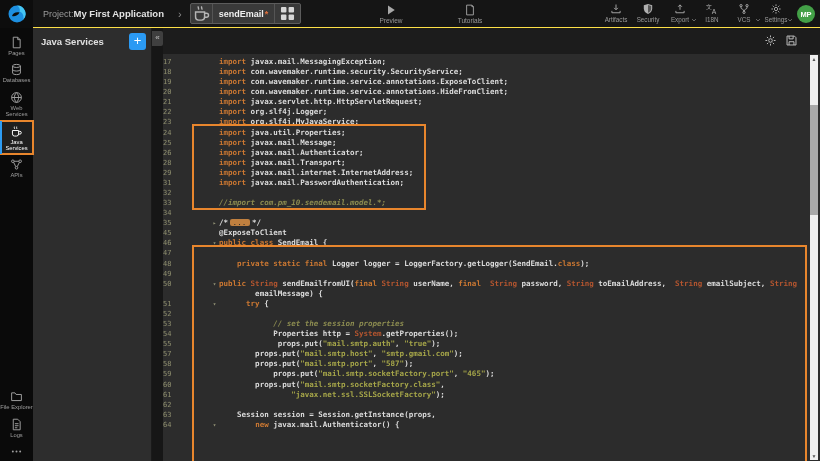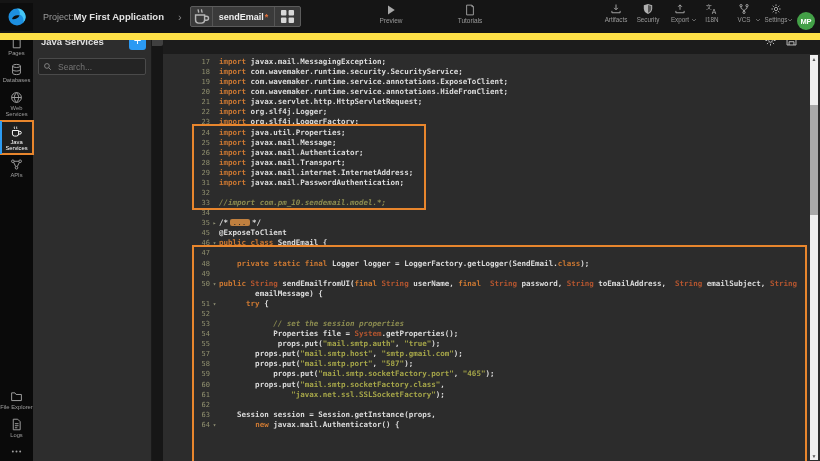--- a/index.html
+++ b/index.html
@@ -1,22 +1,22 @@
 <!DOCTYPE html>
 <html><head>
 <meta charset="utf-8">
 <style>
   html,body{margin:0;padding:0;background:#000;}
   *{box-sizing:border-box;}
   .app{position:relative;width:820px;height:461px;overflow:hidden;background:#2c2c2c;
        font-family:"Liberation Sans",sans-serif;color:#ddd;}
 
   
-  .topbar{position:absolute;left:0;top:0;width:820px;height:40px;background:#151515;
-          border-bottom:7px solid #fde047;display:flex;align-items:center;z-index:5;}
+  .topbar{position:absolute;left:0;top:0;width:820px;height:28px;background:#151515;
+          border-bottom:1px solid #fde047;display:flex;align-items:center;z-index:5;}
   .logo-box{width:33px;height:28px;background:#0d0d0d;display:flex;align-items:center;justify-content:center;flex:none;}
   .proj{margin-left:10px;font-size:9px;color:#9a9a9a;white-space:nowrap;}
   .proj b{color:#e2e2e2;font-weight:bold;font-size:9.5px;}
   .crumb{color:#8a8a8a;font-size:11px;margin:0 8px 0 14px;}
   .tab{height:21px;background:#3a3a3a;border:1px solid #5c5c5c;border-radius:2px;
        display:flex;align-items:center;}
   .tab-ico{width:22px;height:100%;display:flex;align-items:center;justify-content:center;
            border-right:1px solid #555;color:#b5b5b5;}
   .tab-name{padding:0 6px;font-size:9px;font-weight:bold;color:#f0f0f0;white-space:nowrap;}
   .tab-dirty{color:#e0703c;font-size:9px;margin-left:1px;}
@@ -25,21 +25,21 @@
   .tb-action{position:absolute;top:4px;width:48px;text-align:center;color:#9a9a9a;cursor:pointer;}
   .tb-action .ico{display:block;margin:0 auto;width:12px;height:12px;color:#a8a8a8;}
   .tb-action .lbl{display:block;font-size:6.5px;margin-top:1px;color:#9a9a9a;}
   #act-preview{left:367px;}
   #act-tutorials{left:446px;}
   .tb-right{position:absolute;right:28px;top:3px;display:flex;}
   .tb-item{width:32px;text-align:center;color:#9a9a9a;cursor:pointer;position:relative;}
   .tb-item .ico{display:block;margin:0 auto;width:12px;height:12px;color:#b0b0b0;}
   .tb-item .lbl{display:block;font-size:6.3px;margin-top:1px;white-space:nowrap;}
   .tb-item .chev{position:absolute;right:-1px;top:6px;width:6px;height:6px;color:#8a8a8a;}
-  .avatar{position:absolute;right:5px;top:12px;width:18px;height:18px;border-radius:50%;
+  .avatar{position:absolute;right:5px;top:5px;width:18px;height:18px;border-radius:50%;
           background:#43a047;color:#fff;font-size:7.5px;font-weight:bold;
           display:flex;align-items:center;justify-content:center;}
 
   
   .rail{position:absolute;left:0;top:28px;width:33px;height:433px;background:#0a0a0a;
         display:flex;flex-direction:column;align-items:stretch;padding-top:4px;z-index:4;}
   .rail-item{width:33px;padding:4px 0 3px;text-align:center;color:#9f9f9f;cursor:pointer;position:relative;}
   .rail-item .ico{display:block;margin:0 auto;width:13px;height:13px;}
   .rail-item .lbl{display:block;font-size:5.8px;line-height:6.4px;margin-top:1px;}
   .rail-item.selected{background:#1f1f1f;color:#fff;outline:2px solid #e8862d;outline-offset:-1px;}
@@ -72,21 +72,21 @@
 
   
   .editor{position:absolute;left:163px;top:28px;width:657px;height:433px;background:#2c2c2c;}
   .ed-toolbar{position:absolute;left:0;top:0;right:0;height:26px;background:#1c1c1c;}
   .ed-toolbar .ico{position:absolute;top:6px;width:13px;height:13px;color:#bdbdbd;cursor:pointer;}
   #ed-gear{right:43px;}
   #ed-save{right:22px;}
   .codewrap{position:absolute;left:0;top:26px;right:0;bottom:0;padding-top:3px;overflow:hidden;
             font-family:"DejaVu Sans Mono",monospace;font-size:7.5px;font-weight:bold;}
   .row{display:flex;height:10.08px;line-height:10.08px;white-space:pre;}
-  .gut{width:47px;text-align:right;color:#90906f;font-size:7px;font-weight:normal;flex:none;}
+  .gut{width:47px;color:#90906f;font-size:7px;font-weight:normal;flex:none;}
   .foldslot{width:9px;flex:none;color:#8f8f73;font-size:6px;text-align:center;font-weight:normal;}
   .tk-k{color:#cc7832;}
   .tk-p{color:#dcdcdc;}
   .tk-t{color:#b3552f;}
   .tk-s{color:#a6a649;}
   .tk-c{color:#8c8c50;font-style:italic;}
   .tk-b{background:#c0803f;color:#2b2b2b;border-radius:2px;padding:0 3px;margin:0 2px;
         font-size:6px;letter-spacing:1px;}
 
   
@@ -297,29 +297,20 @@
           </svg>
         </span>
       </div>
     </div>
 
   <div class="panel">
     <div class="panel-head">
       <span class="panel-title">Java Services</span>
       <span class="add-btn">+</span>
     </div>
-    <div class="searchbox">
-      <span class="ico">
-          <svg viewBox="0 0 16 16" fill="none" stroke="currentColor" stroke-width="1.6">
-            <circle cx="7" cy="7" r="4.2"></circle>
-            <path d="M10.2 10.2L14 14"></path>
-          </svg>
-        </span>
-      <input type="text" placeholder="Search..." style="">
-    </div>
   </div>
   <div class="gap-col"></div>
   <div class="collapse-tab">«</div>
 
   <div class="editor">
     <div class="ed-toolbar">
       <span class="ico" id="ed-gear">
           <svg viewBox="0 0 16 16" fill="none" stroke="currentColor" stroke-width="1.2">
             <circle cx="8" cy="8" r="2.2"></circle>
             <path d="M8 1.8v2.2M8 12v2.2M1.8 8H4M12 8h2.2M3.6 3.6l1.6 1.6M10.8 10.8l1.6 1.6M12.4 3.6l-1.6 1.6M5.2 10.8l-1.6 1.6"></path>
@@ -332,42 +323,42 @@
           </svg>
         </span>
     </div>
     <div class="codewrap" id="codewrap">
         <div class="row"><span class="gut">17</span><span class="foldslot"></span><span><span class="tk-k">import</span><span class="tk-p"> javax.mail.MessagingException;</span></span></div>
         <div class="row"><span class="gut">18</span><span class="foldslot"></span><span><span class="tk-k">import</span><span class="tk-p"> com.wavemaker.runtime.security.SecurityService;</span></span></div>
         <div class="row"><span class="gut">19</span><span class="foldslot"></span><span><span class="tk-k">import</span><span class="tk-p"> com.wavemaker.runtime.service.annotations.ExposeToClient;</span></span></div>
         <div class="row"><span class="gut">20</span><span class="foldslot"></span><span><span class="tk-k">import</span><span class="tk-p"> com.wavemaker.runtime.service.annotations.HideFromClient;</span></span></div>
         <div class="row"><span class="gut">21</span><span class="foldslot"></span><span><span class="tk-k">import</span><span class="tk-p"> javax.servlet.http.HttpServletRequest;</span></span></div>
         <div class="row"><span class="gut">22</span><span class="foldslot"></span><span><span class="tk-k">import</span><span class="tk-p"> org.slf4j.Logger;</span></span></div>
-        <div class="row"><span class="gut">23</span><span class="foldslot"></span><span><span class="tk-k">import</span><span class="tk-p"> org.slf4j.LoggerFactory;</span></span></div>
+        <div class="row"><span class="gut">23</span><span class="foldslot"></span><span><span class="tk-k">import</span><span class="tk-p"> org.slf4j.MyJavaService;</span></span></div>
         <div class="row"><span class="gut">24</span><span class="foldslot"></span><span><span class="tk-k">import</span><span class="tk-p"> java.util.Properties;</span></span></div>
         <div class="row"><span class="gut">25</span><span class="foldslot"></span><span><span class="tk-k">import</span><span class="tk-p"> javax.mail.Message;</span></span></div>
         <div class="row"><span class="gut">26</span><span class="foldslot"></span><span><span class="tk-k">import</span><span class="tk-p"> javax.mail.Authenticator;</span></span></div>
         <div class="row"><span class="gut">28</span><span class="foldslot"></span><span><span class="tk-k">import</span><span class="tk-p"> javax.mail.Transport;</span></span></div>
         <div class="row"><span class="gut">29</span><span class="foldslot"></span><span><span class="tk-k">import</span><span class="tk-p"> javax.mail.internet.InternetAddress;</span></span></div>
         <div class="row"><span class="gut">31</span><span class="foldslot"></span><span><span class="tk-k">import</span><span class="tk-p"> javax.mail.PasswordAuthentication;</span></span></div>
         <div class="row"><span class="gut">32</span><span class="foldslot"></span><span></span></div>
         <div class="row"><span class="gut">33</span><span class="foldslot"></span><span><span class="tk-c">//import com.pm_10.sendemail.model.*;</span></span></div>
         <div class="row"><span class="gut">34</span><span class="foldslot"></span><span></span></div>
         <div class="row"><span class="gut">35</span><span class="foldslot">▸</span><span><span class="tk-p">/*</span><span class="tk-b">...</span><span class="tk-p">*/</span></span></div>
         <div class="row"><span class="gut">45</span><span class="foldslot"></span><span><span class="tk-p">@ExposeToClient</span></span></div>
         <div class="row"><span class="gut">46</span><span class="foldslot">▾</span><span><span class="tk-k">public class </span><span class="tk-p">SendEmail {</span></span></div>
         <div class="row"><span class="gut">47</span><span class="foldslot"></span><span></span></div>
         <div class="row"><span class="gut">48</span><span class="foldslot"></span><span><span class="tk-p">    </span><span class="tk-k">private static final </span><span class="tk-p">Logger logger = LoggerFactory.getLogger(SendEmail.</span><span class="tk-k">class</span><span class="tk-p">);</span></span></div>
         <div class="row"><span class="gut">49</span><span class="foldslot"></span><span></span></div>
         <div class="row"><span class="gut">50</span><span class="foldslot">▾</span><span><span class="tk-k">public </span><span class="tk-t">String </span><span class="tk-p">sendEmailfromUI(</span><span class="tk-k">final </span><span class="tk-t">String </span><span class="tk-p">userName, </span><span class="tk-k">final  </span><span class="tk-t">String </span><span class="tk-p">password, </span><span class="tk-t">String </span><span class="tk-p">toEmailAddress,  </span><span class="tk-t">String </span><span class="tk-p">emailSubject, </span><span class="tk-t">String</span></span></div>
         <div class="row"><span class="gut"></span><span class="foldslot"></span><span><span class="tk-p">        emailMessage) {</span></span></div>
         <div class="row"><span class="gut">51</span><span class="foldslot">▾</span><span><span class="tk-p">      </span><span class="tk-k">try </span><span class="tk-p">{</span></span></div>
         <div class="row"><span class="gut">52</span><span class="foldslot"></span></div>
         <div class="row"><span class="gut">53</span><span class="foldslot"></span><span><span class="tk-c">            // set the session properties</span></span></div>
-        <div class="row"><span class="gut">54</span><span class="foldslot"></span><span><span class="tk-p">            Properties file = </span><span class="tk-t">System</span><span class="tk-p">.getProperties();</span></span></div>
+        <div class="row"><span class="gut">54</span><span class="foldslot"></span><span><span class="tk-p">            Properties http = </span><span class="tk-t">System</span><span class="tk-p">.getProperties();</span></span></div>
         <div class="row"><span class="gut">55</span><span class="foldslot"></span><span><span class="tk-p">             props.put(</span><span class="tk-s">"mail.smtp.auth"</span><span class="tk-p">, </span><span class="tk-s">"true"</span><span class="tk-p">);</span></span></div>
         <div class="row"><span class="gut">57</span><span class="foldslot"></span><span><span class="tk-p">        props.put(</span><span class="tk-s">"mail.smtp.host"</span><span class="tk-p">, </span><span class="tk-s">"smtp.gmail.com"</span><span class="tk-p">);</span></span></div>
         <div class="row"><span class="gut">58</span><span class="foldslot"></span><span><span class="tk-p">        props.put(</span><span class="tk-s">"mail.smtp.port"</span><span class="tk-p">, </span><span class="tk-s">"587"</span><span class="tk-p">);</span></span></div>
         <div class="row"><span class="gut">59</span><span class="foldslot"></span><span><span class="tk-p">            props.put(</span><span class="tk-s">"mail.smtp.socketFactory.port"</span><span class="tk-p">, </span><span class="tk-s">"465"</span><span class="tk-p">);</span></span></div>
         <div class="row"><span class="gut">60</span><span class="foldslot"></span><span><span class="tk-p">        props.put(</span><span class="tk-s">"mail.smtp.socketFactory.class"</span><span class="tk-p">,</span></span></div>
         <div class="row"><span class="gut">61</span><span class="foldslot"></span><span><span class="tk-p">                </span><span class="tk-s">"javax.net.ssl.SSLSocketFactory"</span><span class="tk-p">);</span></span></div>
         <div class="row"><span class="gut">62</span><span class="foldslot"></span><span></span></div>
         <div class="row"><span class="gut">63</span><span class="foldslot"></span><span><span class="tk-p">    Session session = Session.getInstance(props,</span></span></div>
         <div class="row"><span class="gut">64</span><span class="foldslot">▾</span><span><span class="tk-p">        </span><span class="tk-k">new </span><span class="tk-p">javax.mail.Authenticator() {</span></span></div>
       </div>

